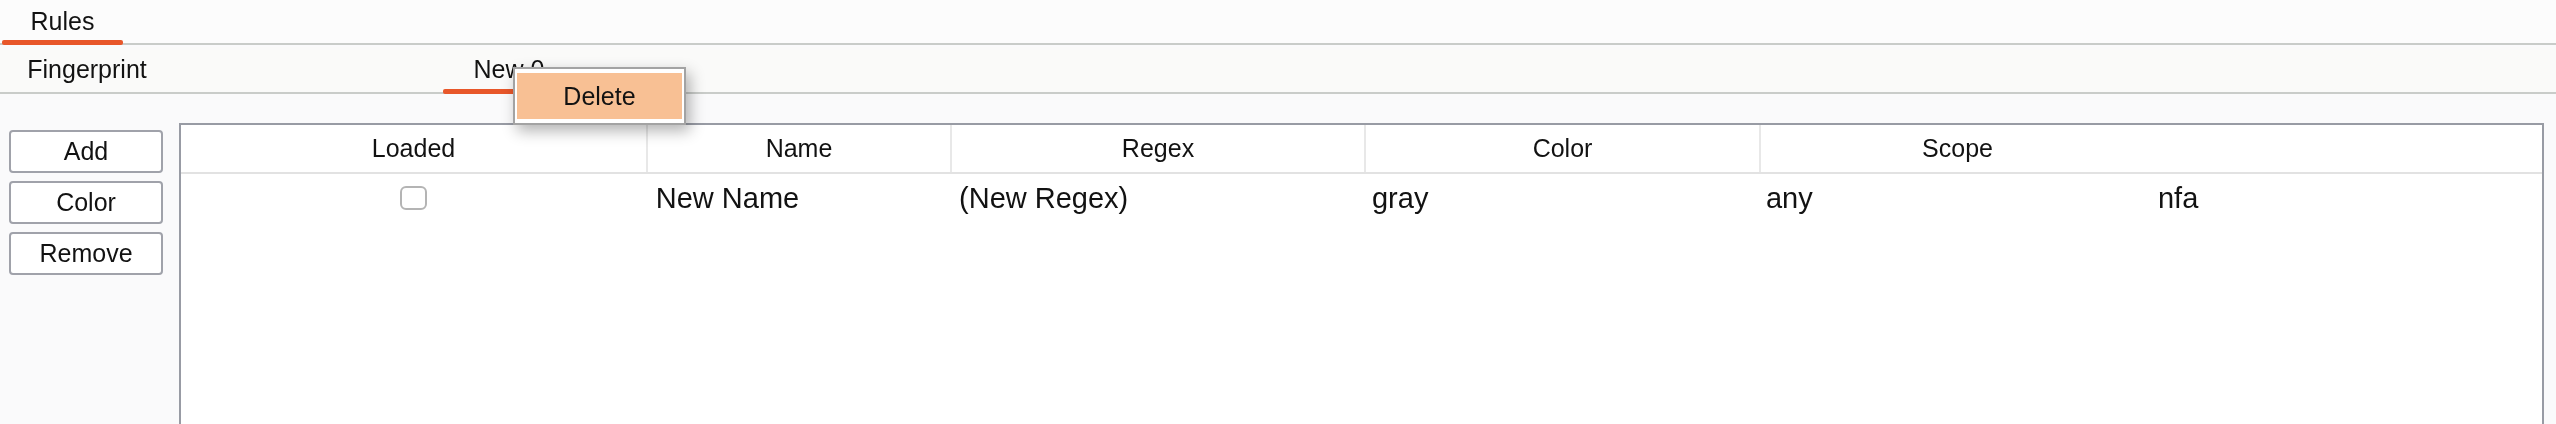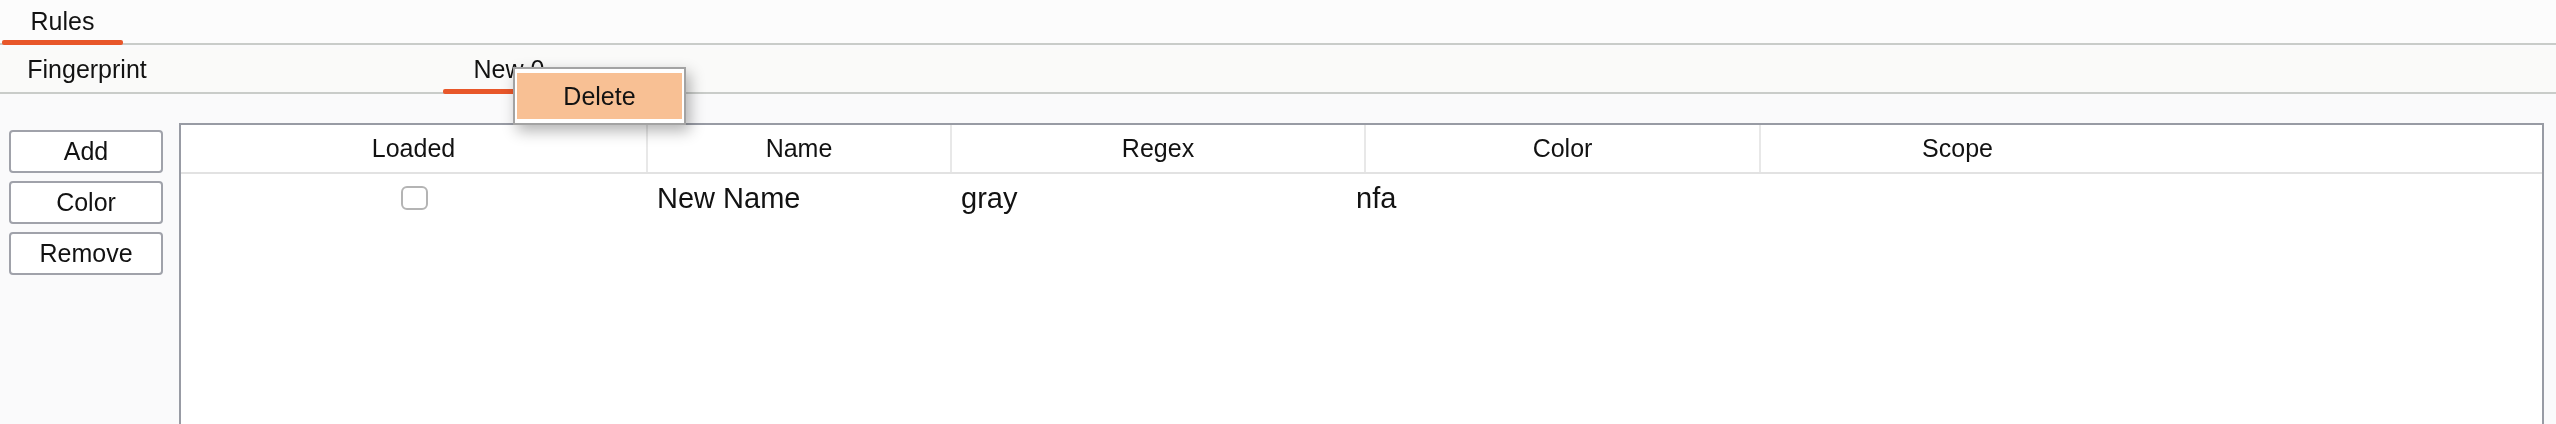--- a/index.html
+++ b/index.html
@@ -94,18 +94,20 @@
       <div class="th c1">Name</div>
       <div class="th c2">Regex</div>
       <div class="th c3">Color</div>
       <div class="th c4">Scope</div>
     </div>
     <div class="trow">
       <div class="td c0 center">
         <div class="checkbox"></div>
       </div>
       <div class="td c1">New Name</div>
+      <div class="td c2">(New Regex)</div>
       <div class="td c3">gray</div>
+      <div class="td c4">any</div>
       <div class="td c5">nfa</div>
     </div>
   </div>
 
 </div>
 
 </body></html>

